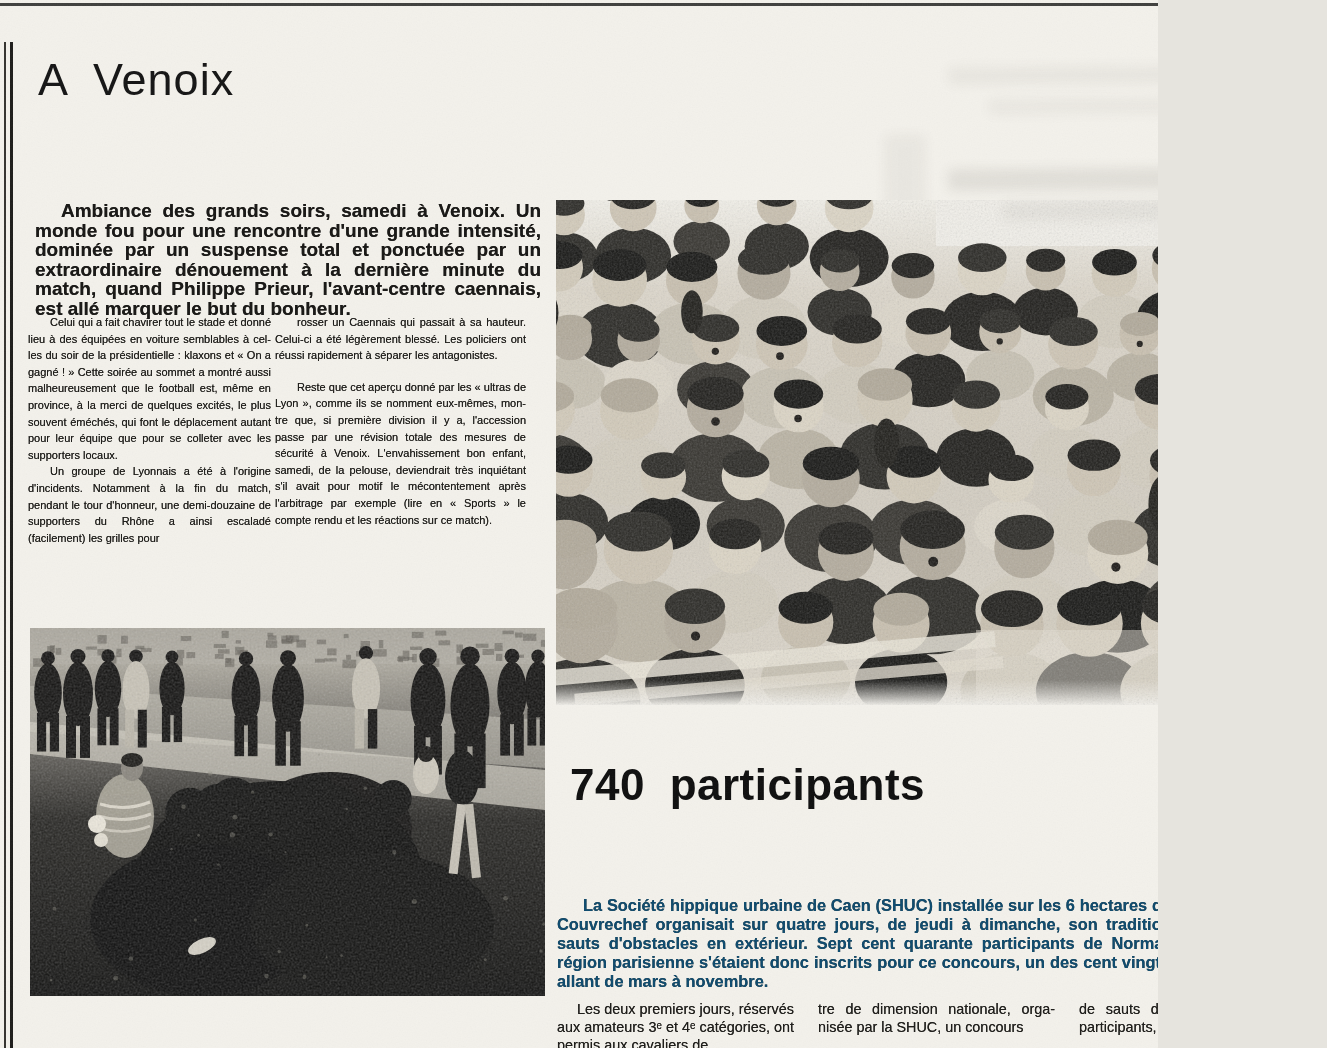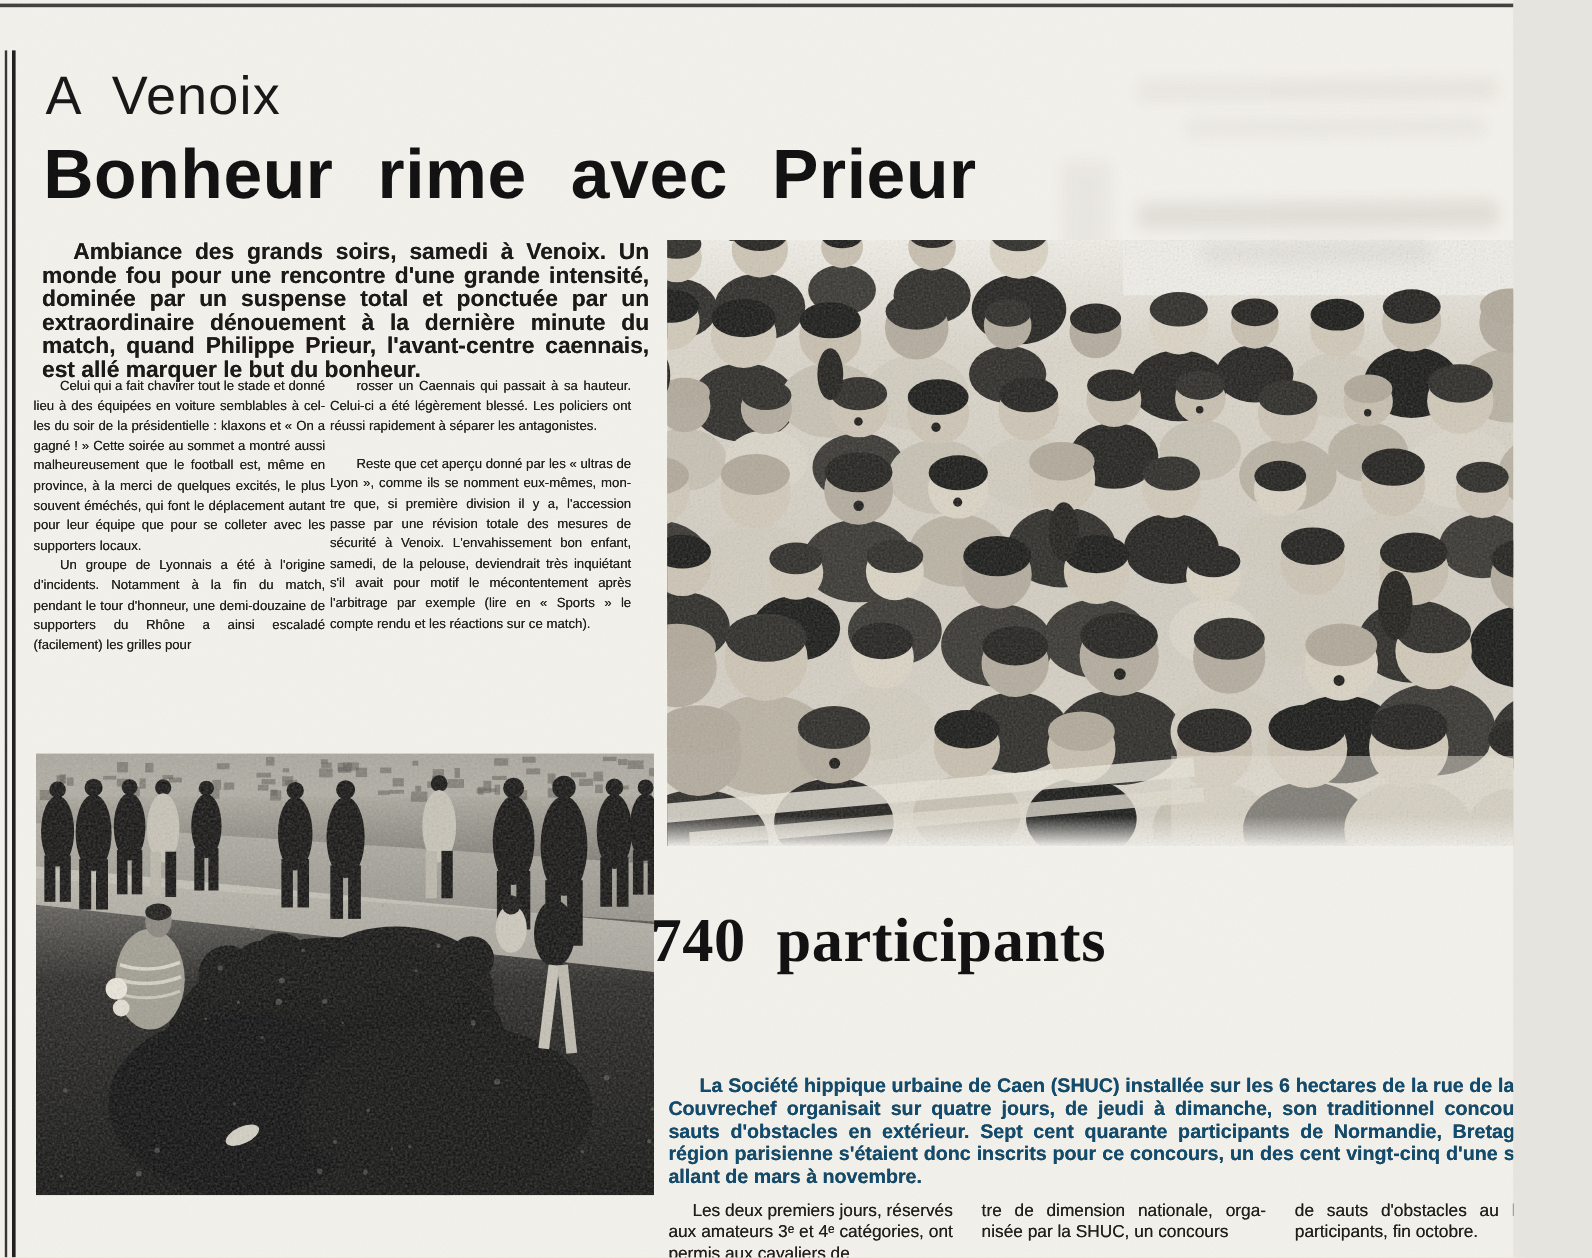--- a/index.html
+++ b/index.html
@@ -1,18 +1,18 @@
 <!DOCTYPE html>
 <html lang="fr"><head>
 <meta charset="utf-8">
 <style>
   html,body{margin:0;padding:0;background:#e6e4de;}
   .page{
     position:relative;
-    width:1261px;height:1048px;
+    width:1158px;height:1048px;
     overflow:hidden;
     background:linear-gradient(90deg,#efede6 0%,#f4f2ec 28%,#f2f0e9 55%,#efede6 82%,#ecead f 100%);
     background-color:#f3f1eb;
     font-family:"Liberation Sans","DejaVu Sans",sans-serif;
     color:#1a1a1a;
   }
   .rule-top{position:absolute;left:0;top:3px;width:1317px;height:3px;background:#262624;opacity:.88;}
   .rule-left-a{position:absolute;left:4px;top:42px;width:2px;height:1006px;background:#34322e;}
   .rule-left-b{position:absolute;left:10px;top:42px;width:3px;height:1006px;background:#1d1c1a;}
   .rule-dashed{position:absolute;left:1297px;top:54px;height:212px;width:0;border-left:2px dashed #bcb6aa;opacity:.8;}
@@ -43,23 +43,23 @@
   .photo{position:absolute;}
   .photo svg{display:block;}
   .photo-crowd{left:556px;top:200px;width:754px;height:505px;}
   .photo-police{left:30px;top:628px;width:515px;height:368px;}
   .caption{
     position:absolute;left:30px;top:1005px;width:515px;text-align:center;
     font-size:16px;font-style:italic;font-weight:500;letter-spacing:.2px;color:#1b1a18;
     text-shadow:0 0 .4px rgba(27,26,24,.8);
   }
   .headline2{
-    position:absolute;left:542px;top:752px;
-    font-size:52px;font-weight:700;line-height:66px;letter-spacing:.5px;word-spacing:12px;
-    color:#0e0e0e;white-space:nowrap;font-family:Liberation Serif, serif;
+    position:absolute;left:570px;top:752px;
+    font-size:44px;font-weight:700;line-height:66px;letter-spacing:.5px;word-spacing:12px;
+    color:#0e0e0e;white-space:nowrap;
   }
   .headline2 span{display:block;}
   .lead2{
     position:absolute;left:557px;top:896px;width:748px;
     font-size:16.4px;line-height:18.9px;font-weight:700;text-align:justify;text-indent:26px;
     color:#0c4a6e;margin:0;text-shadow:0 0 .4px rgba(22,21,18,.8);
   }
   .bcols{position:absolute;left:557px;top:1000px;width:760px;display:flex;gap:24px;}
   .bcol{width:237px;}
   .bcol p{
@@ -79,21 +79,20 @@
   <div class="rule-left-b"></div>
   <div class="rule-dashed"></div>
 
   <div class="ghost" style="left:948px;top:66px;width:300px;height:18px;opacity:.06;"></div>
   <div class="ghost" style="left:988px;top:98px;width:250px;height:16px;opacity:.05;"></div>
   <div class="ghost" style="left:948px;top:168px;width:300px;height:22px;opacity:.1;"></div>
   <div class="ghost" style="left:1002px;top:202px;width:190px;height:18px;opacity:.07;"></div>
   <div class="ghost" style="left:884px;top:134px;width:42px;height:92px;opacity:.05;"></div>
 
   <div class="kicker">A Venoix</div>
-  <h1 class="headline1" style="margin:0">Bonheur rime avec Prieur</h1>
   <p class="lead1">Ambiance des grands soirs, samedi à Venoix. Un monde fou pour une rencontre d'une grande intensité, dominée par un suspense total et ponctuée par un extraordinaire dénoue­ment à la dernière minute du match, quand Philippe Prieur, l'avant-centre caennais, est allé marquer le but du bonheur.</p>
 
   <div class="cols">
     <div class="colA">
       <p>Celui qui a fait chavirer tout le stade et donné lieu à des équi­pées en voiture semblables à cel­les du soir de la présidentielle : klaxons et « On a gagné ! » Cette soirée au sommet a montré aussi malheureusement que le football est, même en province, à la merci de quelques excités, le plus sou­vent éméchés, qui font le déplace­ment autant pour leur équipe que pour se colleter avec les suppor­ters locaux.</p>
       <p>Un groupe de Lyonnais a été à l'origine d'incidents. Notamment à la fin du match, pendant le tour d'honneur, une demi-douzaine de supporters du Rhône a ainsi esca­ladé (facilement) les grilles pour</p>
     </div>
     <div class="colB">
       <p>rosser un Caennais qui passait à sa hauteur. Celui-ci a été légère­ment blessé. Les policiers ont réussi rapidement à séparer les antagonistes.</p>
       <p>Reste que cet aperçu donné par les « ultras de Lyon », comme ils se nomment eux-mêmes, mon­tre que, si première division il y a, l'accession passe par une révision totale des mesures de sécurité à Venoix. L'envahissement bon en­fant, samedi, de la pelouse, de­viendrait très inquiétant s'il avait pour motif le mécontentement après l'arbitrage par exemple (lire en « Sports » le compte rendu et les réactions sur ce match).</p>

